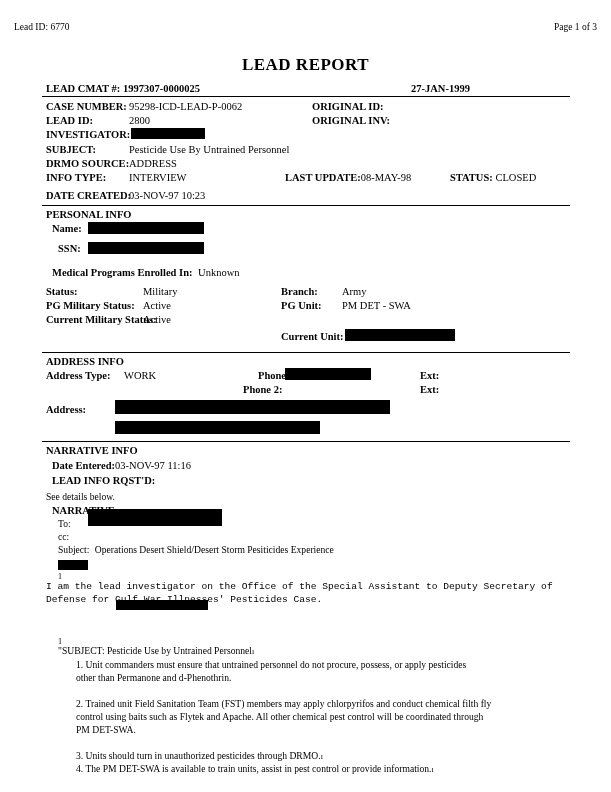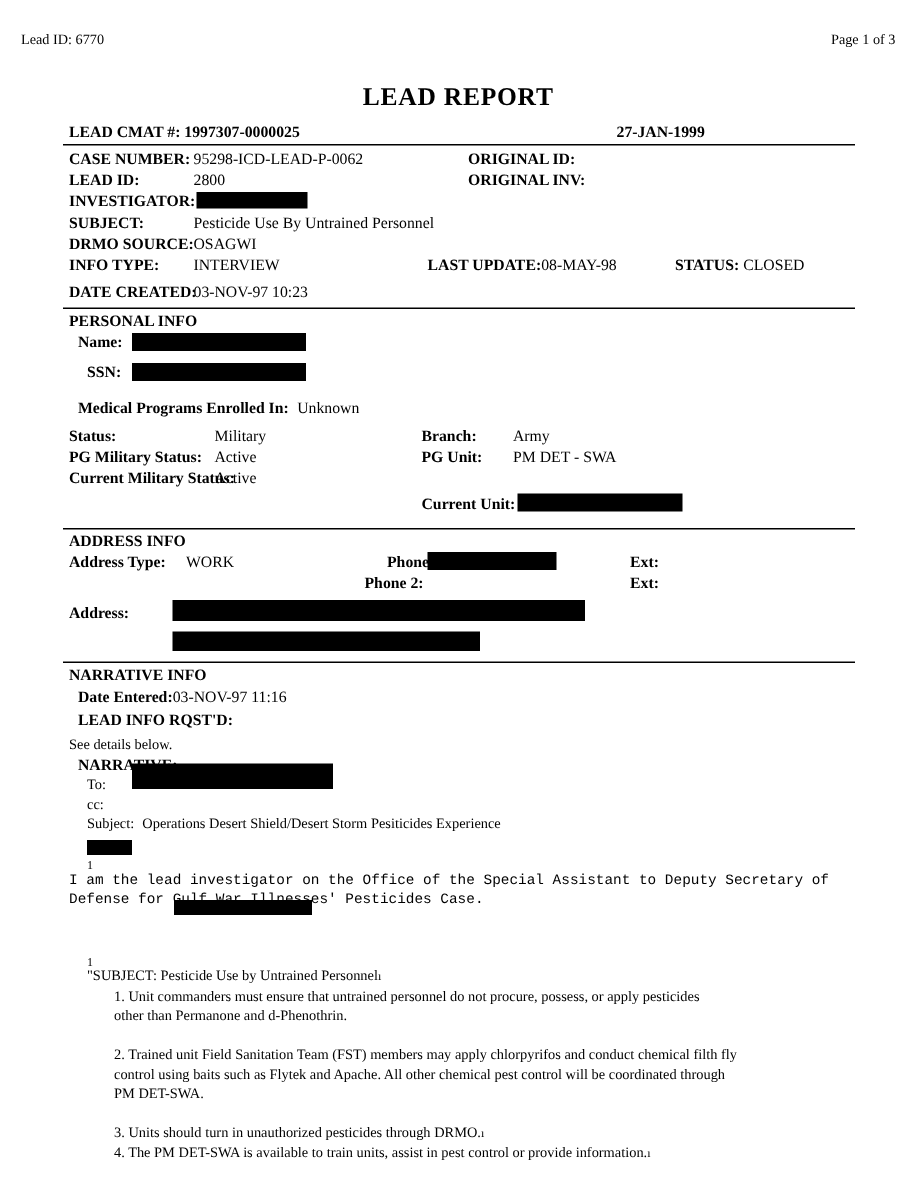--- a/index.html
+++ b/index.html
@@ -148,21 +148,21 @@
     <span class="lbl">SUBJECT:</span>
   </div>
   <div class="row" style="top:144px; left:129px;">
     <span class="val">Pesticide Use By Untrained Personnel</span>
   </div>
 
   <div class="row" style="top:158px; left:46px;">
     <span class="lbl">DRMO SOURCE:</span>
   </div>
   <div class="row" style="top:158px; left:129px;">
-    <span class="val">OSAGWI</span>
+    <span class="val">ADDRESS</span>
   </div>
 
   <div class="row" style="top:172px; left:46px;">
     <span class="lbl">INFO TYPE:</span>
   </div>
   <div class="row" style="top:172px; left:129px;">
     <span class="val">INTERVIEW</span>
   </div>
   <div class="row" style="top:172px; left:285px;">
     <span class="lbl">LAST UPDATE:</span><span class="val">08-MAY-98</span>

